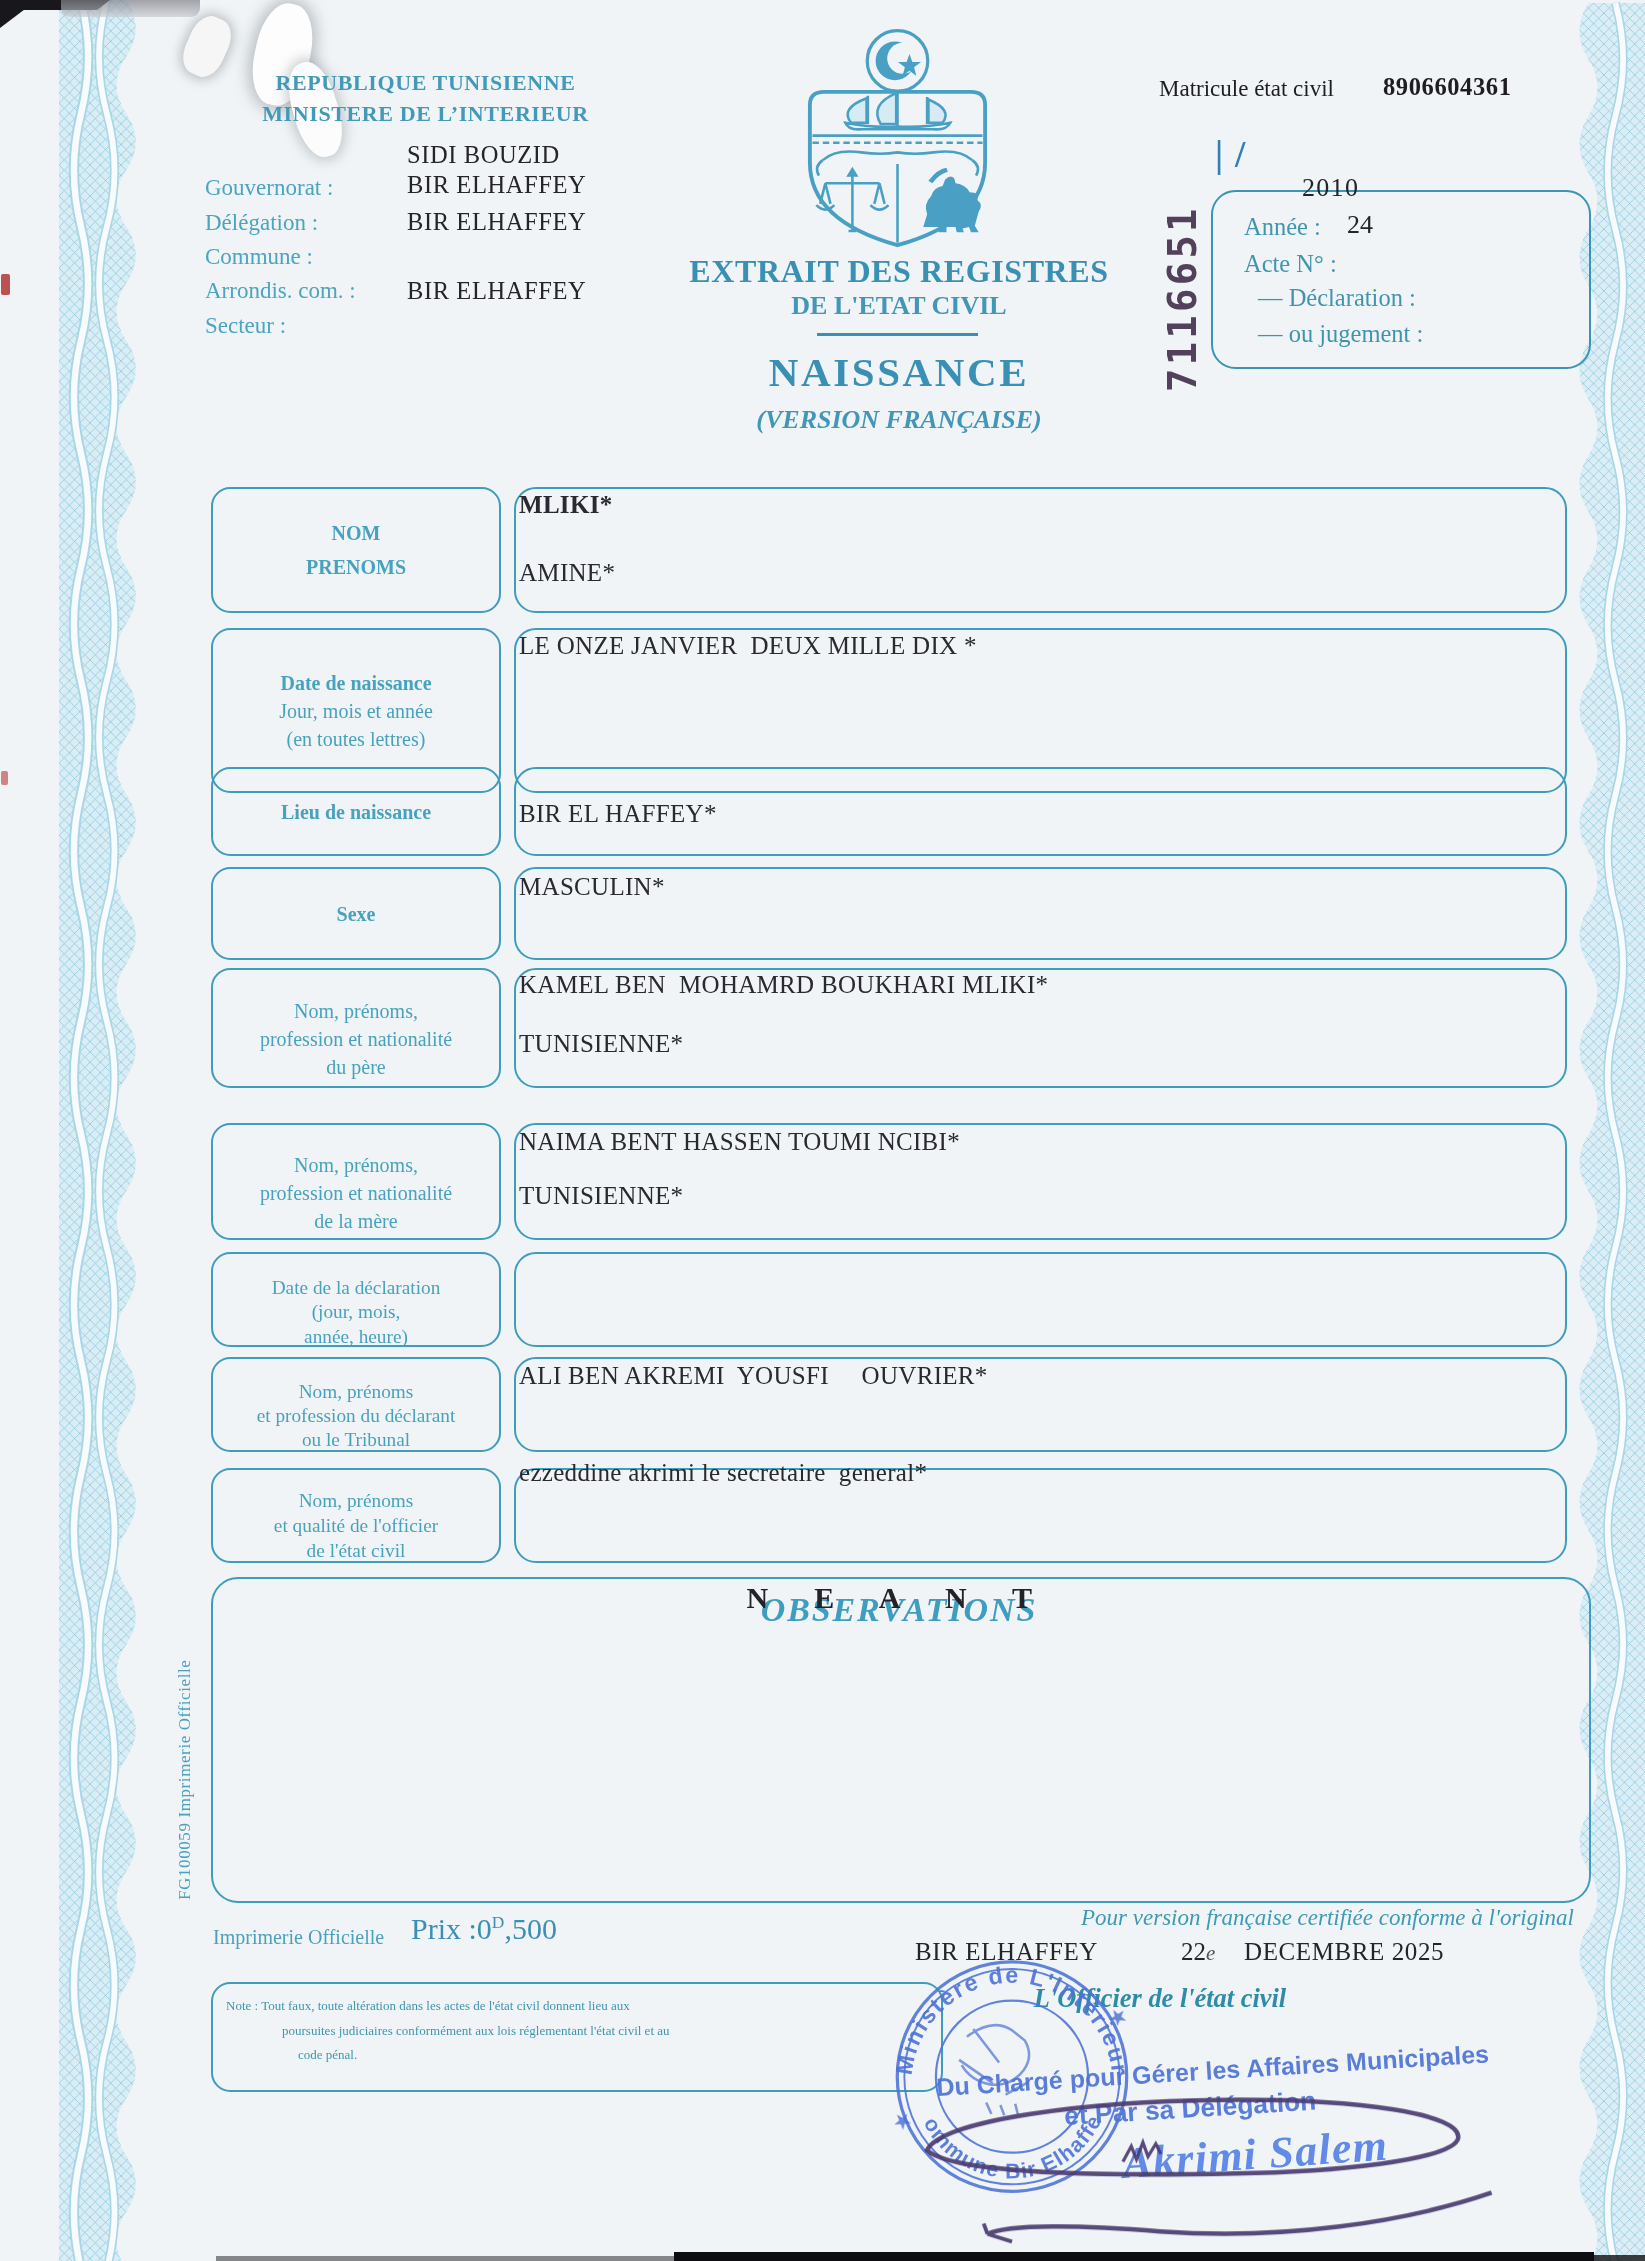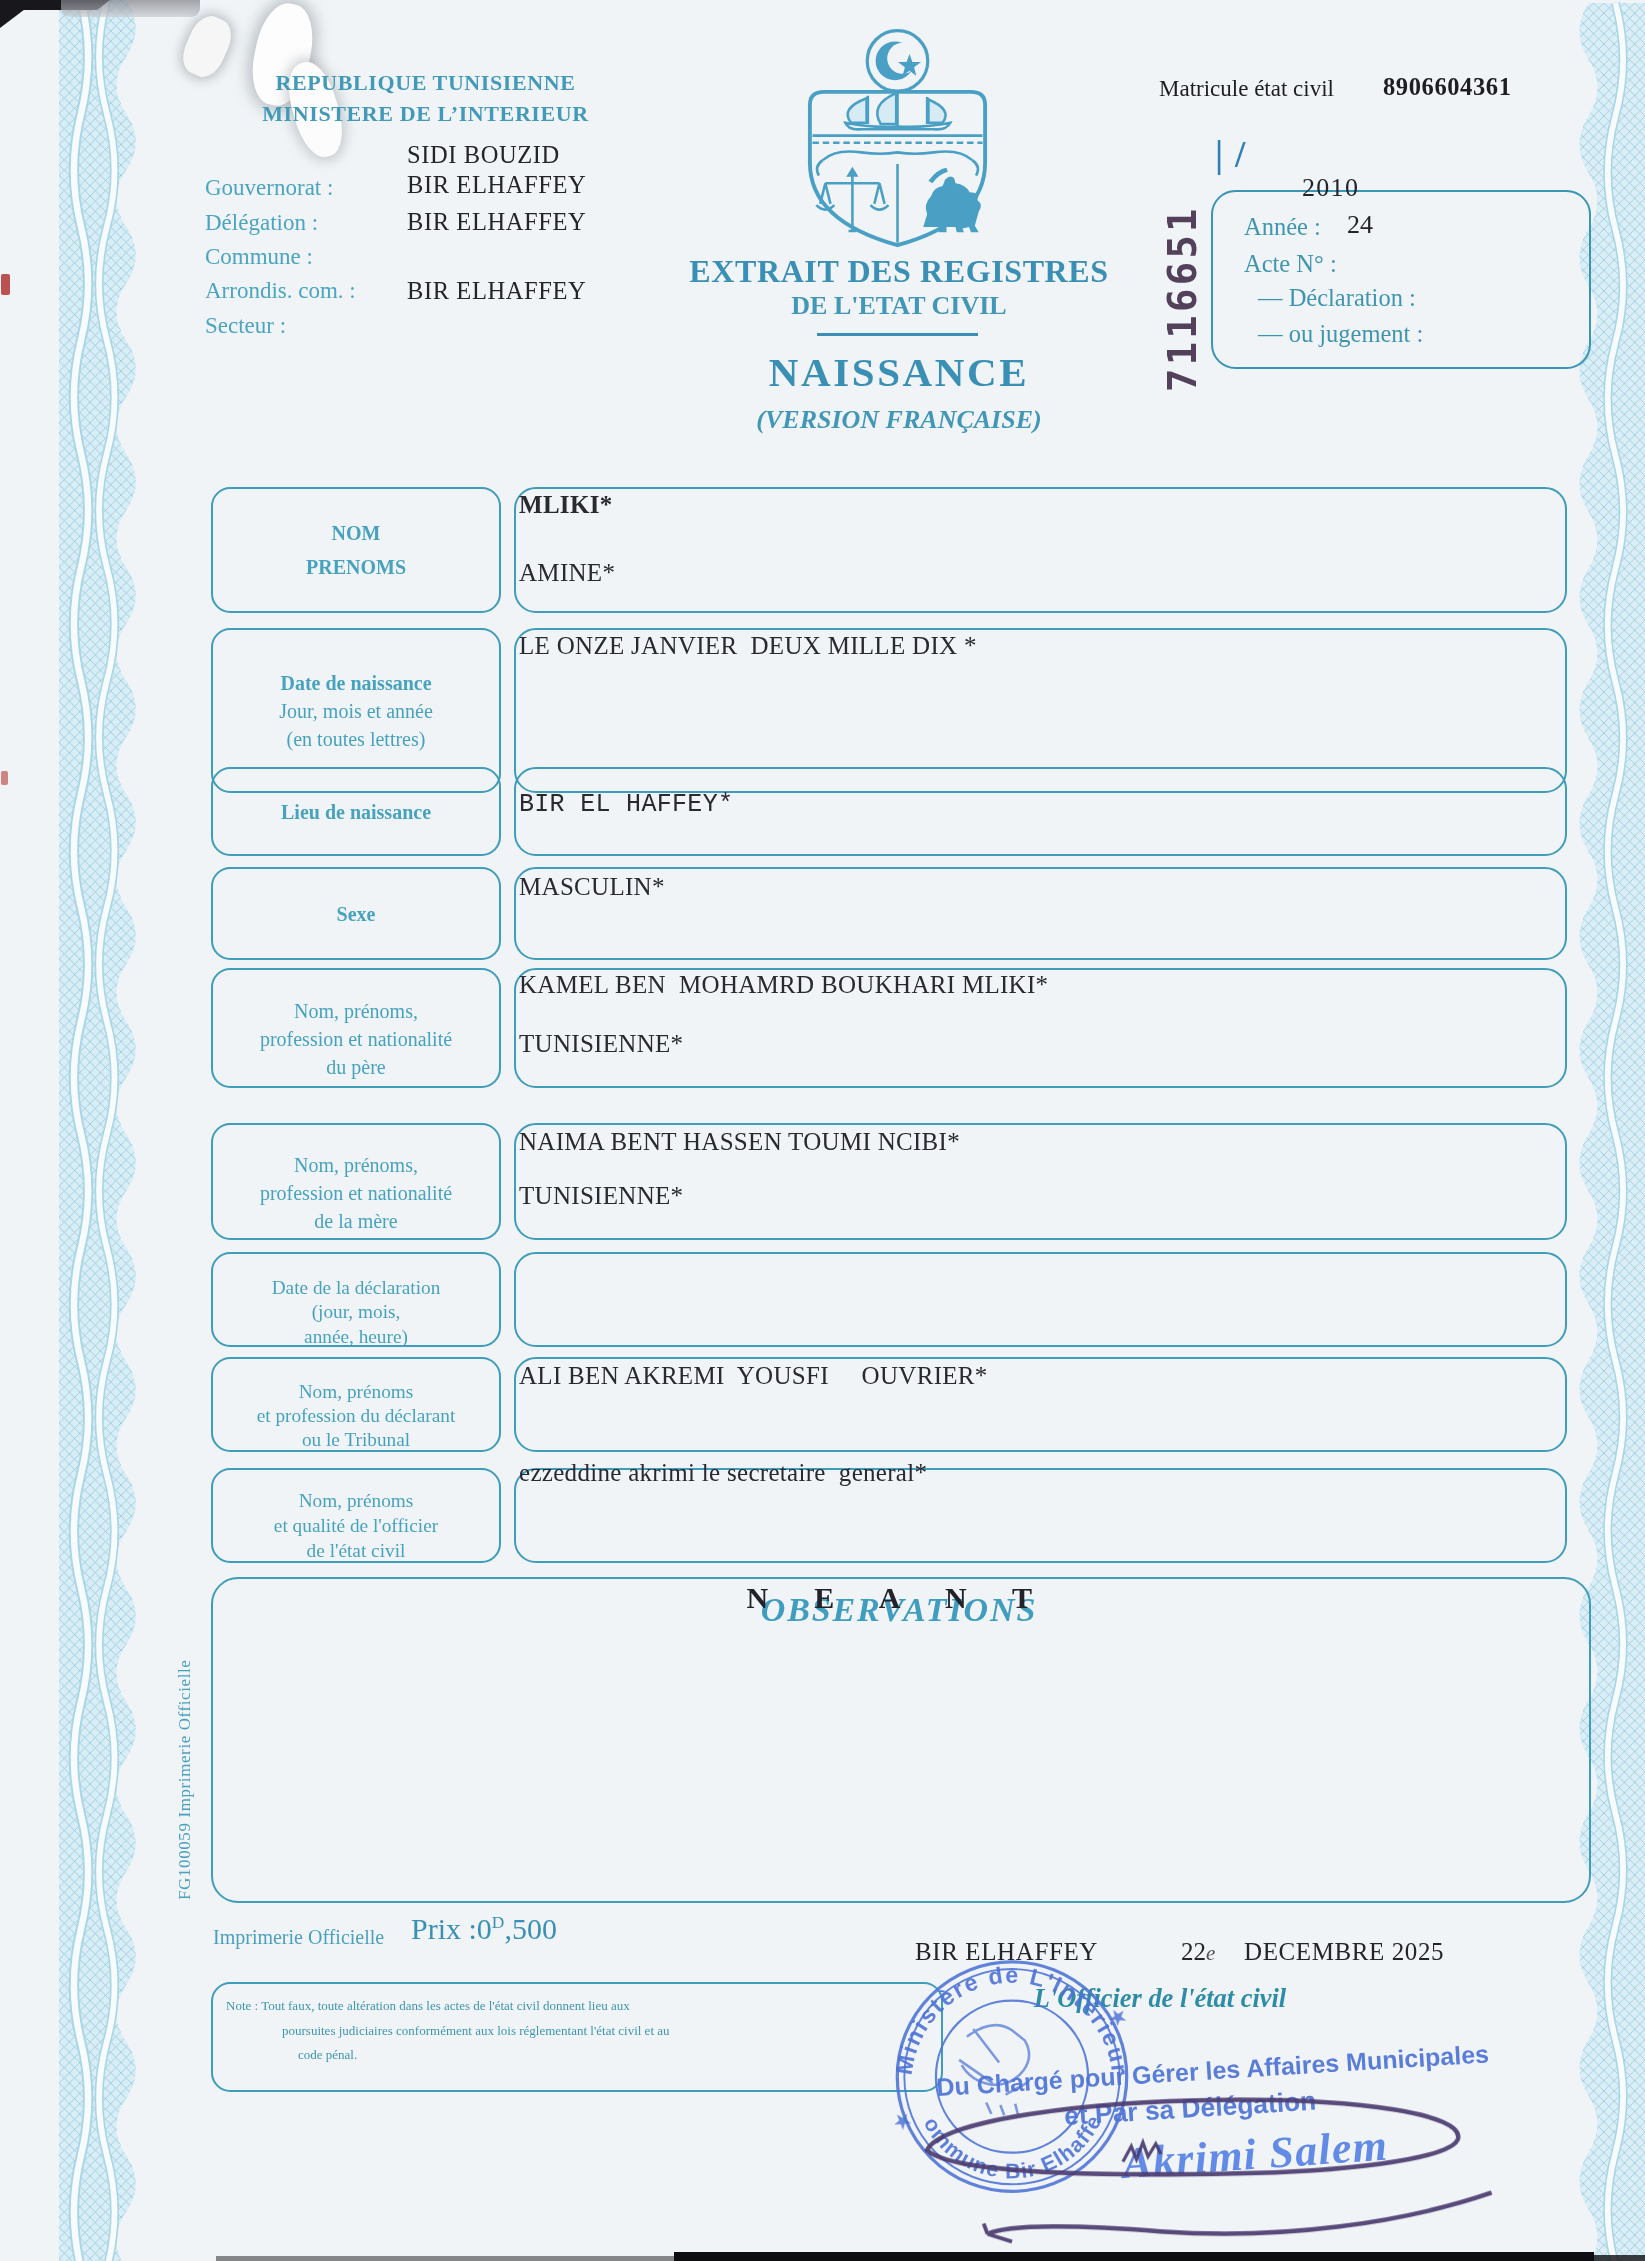--- a/index.html
+++ b/index.html
@@ -71,21 +71,21 @@
   .r2{top:628px;height:165px;}
   .r3{top:767px;height:89px;padding-left:25px;}
   .r4{top:867px;height:93px;}
   .r5{top:968px;height:120px;} .r5 .lbl{padding-top:22px;}
   .r6{top:1123px;height:117px;} .r6 .lbl{padding-top:22px;}
   .r7{top:1252px;height:95px;} .r7 .lbl{line-height:24.5px;padding-top:26px;font-size:19.3px;}
   .r8{top:1357px;height:95px;} .r8 .lbl{line-height:24px;padding-top:23px;font-size:19.3px;}
   .r9{top:1468px;height:95px;} .r9 .lbl{line-height:25px;padding-top:20.6px;font-size:19.3px;}
   .r1 .v1{top:3.9px;} .r1 .v2{top:72px;}
   .r2 .v1{top:3.9px;}
-  .r3 .v1{top:23px;font-family:Liberation Mono, monospace;}
+  .r3 .v1{top:33px;}
   .r4 .v1{top:6.4px;}
   .r5 .v1{top:2.6px;} .r5 .v2{top:62px;}
   .r6 .v1{top:5.2px;} .r6 .v2{top:59px;}
   .r7 .v1{top:-3.9px;}
   .r8 .v1{top:4.5px;}
   .r9 .v1{top:-9px;}
 
   
   .obsbox{left:211px;top:1577px;width:1376px;height:322px;border:2.3px solid #3f9cba;border-radius:27px;}
   .obslabel{left:211px;top:1591px;width:1376px;text-align:center;color:#3f9ec0;font-size:34px;
@@ -355,20 +355,21 @@
     <span class="vline v1" style="left:308px;">ezzeddine akrimi le secretaire  general*</span>
   </div>
 
   <div class="abs obsbox"></div>
   <div class="abs obslabel">OBSERVATIONS</div>
   <div class="abs neant">N E A N T</div>
 
   <div class="abs sidecode">FG100059  Imprimerie Officielle</div>
   <div class="abs imprimerie">Imprimerie Officielle</div>
   <div class="abs prix"><span>Prix :0</span><sup>D</sup><span>,500</span></div>
+  <div class="abs certif">Pour version française certifiée conforme à l'original</div>
   <div class="abs pd-place">BIR ELHAFFEY</div>
   <div class="abs pd-day"><span>22</span><i>e</i></div>
   <div class="abs pd-rest">DECEMBRE 2025</div>
   <div class="abs officier">L'Officier de l'état civil</div>
   <div class="abs notebox"></div>
   <div class="noteline nl1">Note : Tout faux, toute altération dans les actes de l'état civil donnent lieu aux</div>
   <div class="noteline nl2">poursuites judiciaires conformément aux lois réglementant l'état civil et au</div>
   <div class="noteline nl3">code pénal.</div>
 
   <div class="stamp-line sl1">Du Chargé pour Gérer les Affaires Municipales</div>

